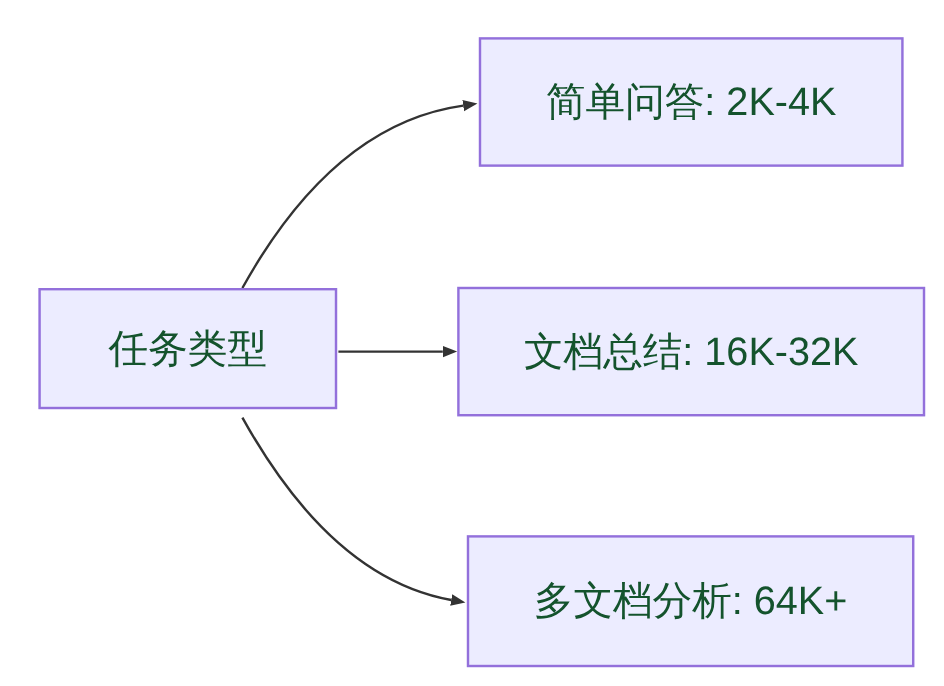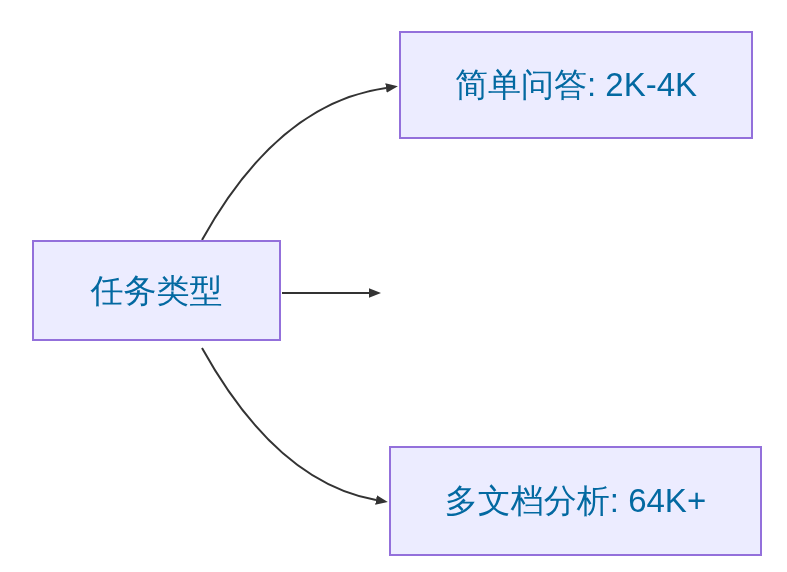--- a/index.html
+++ b/index.html
@@ -29,21 +29,21 @@
     stroke-width: 2px;
   }
   .node {
     position: absolute;
     box-sizing: border-box;
     background: #ECECFF;
     border: 2px solid #9370DB;
     display: flex;
     align-items: center;
     justify-content: center;
-    color: #0369a1;
+    color: #14532d;
     font-size: 33px;
     line-height: 1.2;
     white-space: nowrap;
     text-align: center;
   }
   .node-root   { left: 32px;  top: 240px; width: 249px; height: 101px; }
   .node-qa     { left: 399px; top: 31px;  width: 354px; height: 108px; }
   .node-doc    { left: 381px; top: 239px; width: 390px; height: 108px; }
   .node-multi  { left: 389px; top: 446px; width: 373px; height: 110px; justify-content: center; }
 </style>
@@ -64,18 +64,21 @@
   </svg>
 
   <div class="node node-root">
     <span>任务类型</span>
   </div>
 
   <div class="node node-qa">
     <span>简单问答: 2K-4K</span>
   </div>
 
+  <div class="node node-doc">
+    <span>文档总结: 16K-32K</span>
+  </div>
 
   <div class="node node-multi">
     <span>多文档分析: 64K+</span>
   </div>
 
 </div>
 
 </body></html>

